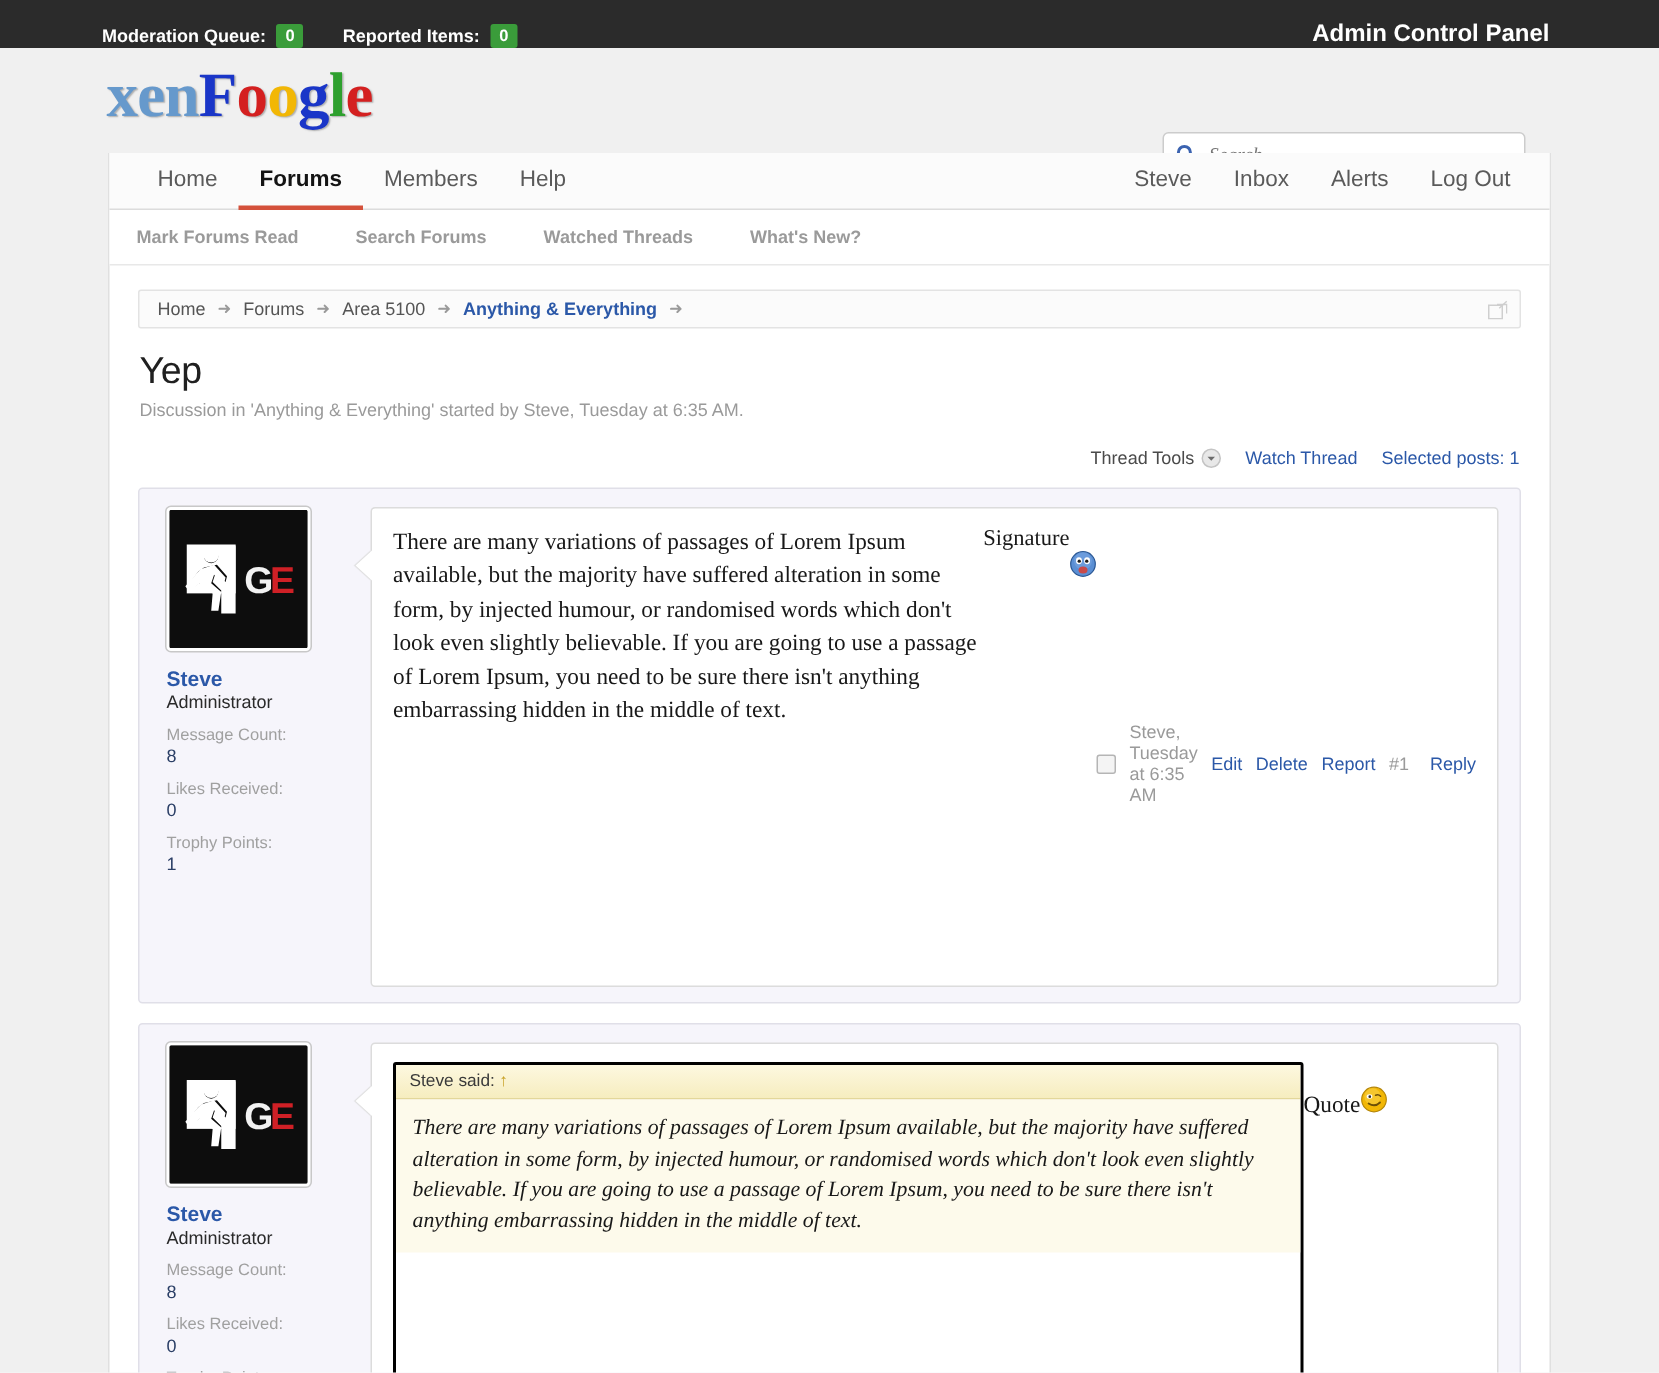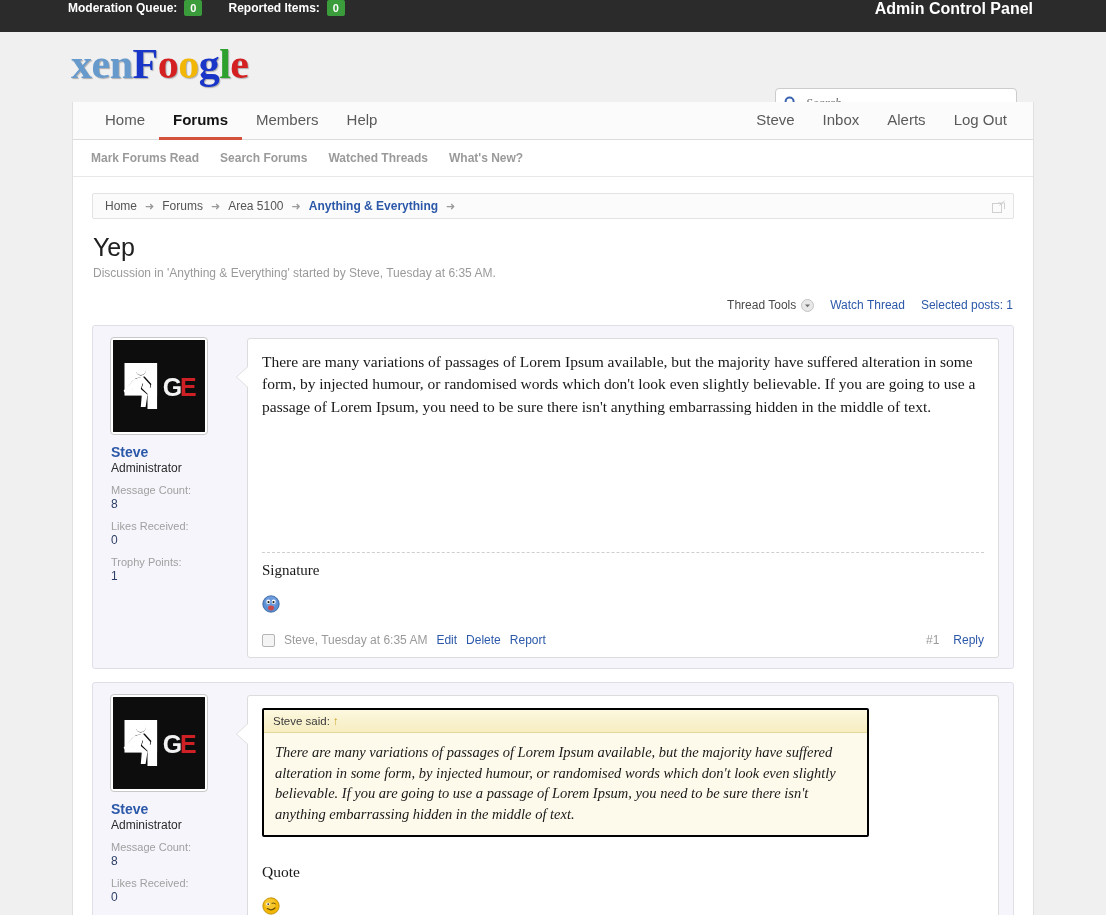--- a/index.html
+++ b/index.html
@@ -12,21 +12,21 @@
     color: #141414;
     overflow: hidden;
   }
 
   
   .admin-bar {
     height: 32px;
     background: #2b2b2b;
     color: #fff;
     display: flex;
-    align-items: flex-start;
+    align-items: flex-end;
     position: relative;
   }
   .admin-bar-left {
     display: flex;
     align-items: center;
     gap: 26px;
     margin-left: 68px;
   }
   .admin-stat {
     display: flex;
@@ -147,21 +147,21 @@
   }
   .nav-right .nav-tab { color: #5a5a5a; font-size: 15px; }
 
   .subnav {
     height: 37px;
     background: #fff;
     border-bottom: 1px solid #e8e8e8;
     display: flex;
     align-items: center;
     padding-left: 18px;
-    gap: 21px;
+    gap: 38px;
   }
   .subnav-item {
     font-size: 12px;
     font-weight: bold;
     color: #9a9a9a;
     cursor: pointer;
   }
 
   
   .content { padding: 16px 19px 0 19px; }
@@ -276,21 +276,21 @@
 
   .post-main {
     flex: 1;
     background: #fff;
     border: 1px solid #dcdcdc;
     border-radius: 3px;
     padding: 12px 14px 0 14px;
     position: relative;
     min-height: 320px;
     display: flex;
-    flex-direction: column;
+    flex-direction: row;
   }
   .post-arrow {
     position: absolute;
     left: -11px;
     top: 28px;
     width: 0; height: 0;
     border-top: 10px solid transparent;
     border-bottom: 10px solid transparent;
     border-right: 11px solid #fff;
     filter: drop-shadow(-1px 0 0 #dcdcdc);

